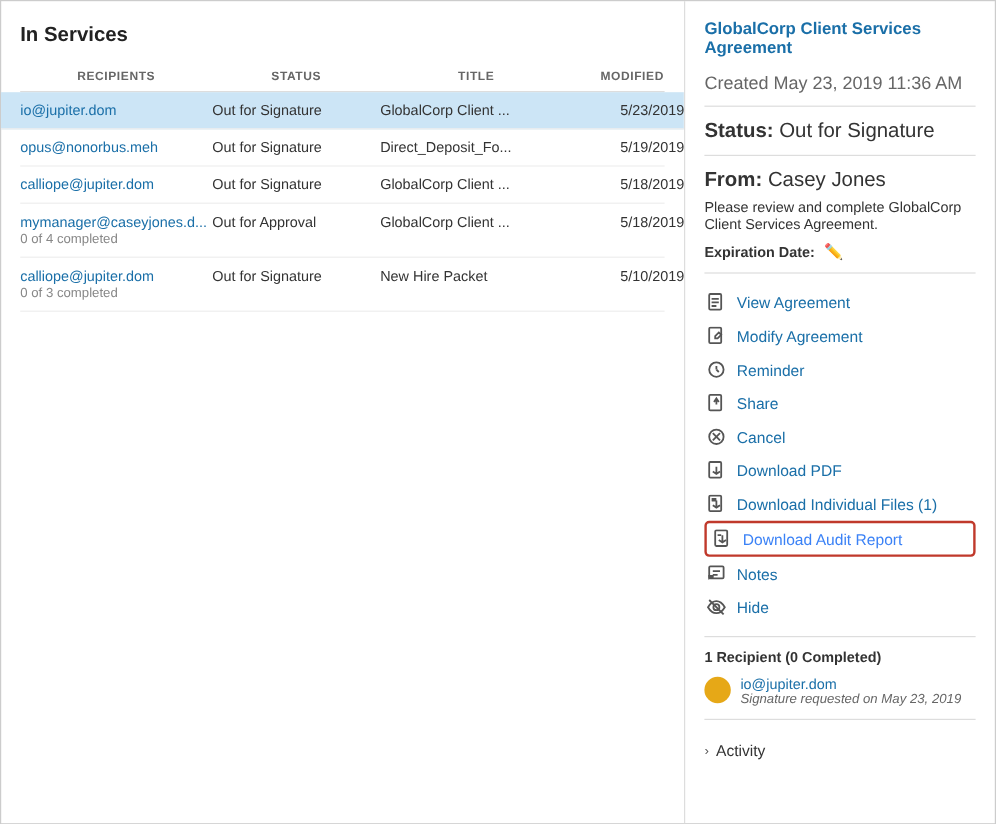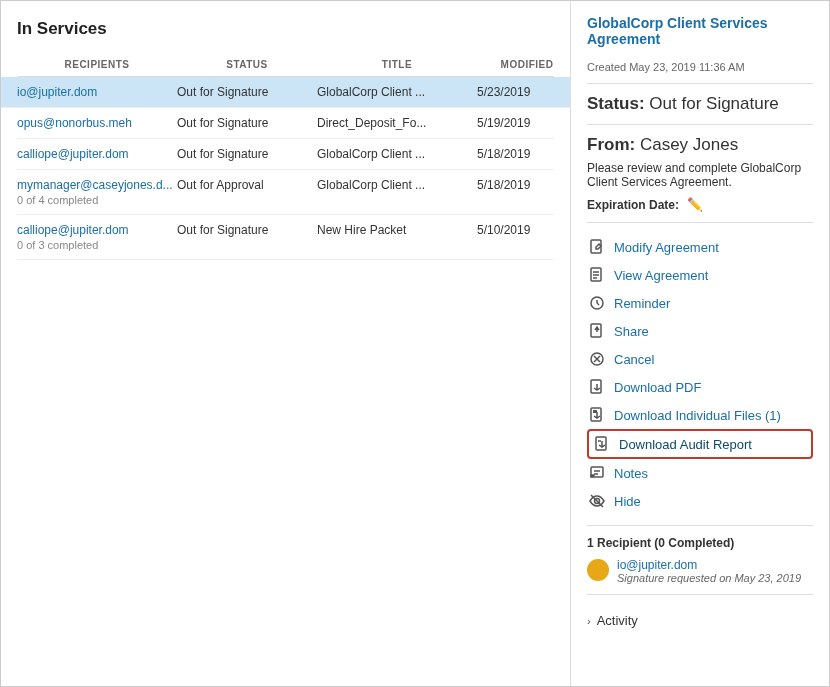--- a/index.html
+++ b/index.html
@@ -66,40 +66,41 @@
       font-size: 12px;
       color: #333;
     }
     .cell-title {
       font-size: 12px;
       color: #333;
     }
     .cell-modified {
       font-size: 12px;
       color: #333;
+      margin-left: 40px;
     }
     .sub-label {
       font-size: 11px;
       color: #888;
       margin-top: 2px;
     }
     
     .right-panel {
       flex: 1;
       padding: 14px 16px;
       overflow-y: auto;
     }
     .detail-title {
       font-size: 14px;
       font-weight: 600;
       color: #1a6fa8;
       margin-bottom: 14px;
     }
     .detail-created {
-      font-size: 11px;
+      font-size: 15px;
       color: #666;
       margin-bottom: 10px;
     }
     .detail-divider {
       border: none;
       border-top: 1px solid #ddd;
       margin: 10px 0;
     }
     .detail-field {
       font-size: 17px;
@@ -141,21 +142,21 @@
       padding: 6px 2px;
       cursor: pointer;
       font-size: 13px;
       color: #1a6fa8;
       border-radius: 3px;
     }
     .action-item.highlighted {
       border: 2px solid #c0392b;
       border-radius: 4px;
       padding: 5px 5px;
-      color: #0c4a6e;
+      color: #3b82f6;
     }
     .action-icon {
       width: 16px;
       height: 16px;
       flex-shrink: 0;
       display: flex;
       align-items: center;
       justify-content: center;
       font-size: 14px;
       color: #555;
@@ -295,35 +296,35 @@
       <span class="edit-icon">✏️</span>
     </div>
 
     <hr class="detail-divider">
 
     <ul class="action-list" id="action-list">
         <li class="action-item">
           <span class="action-icon">
             <svg width="16" height="16" viewBox="0 0 16 16" fill="none" stroke="#555" stroke-width="1.5">
               <rect x="2" y="1" width="10" height="13" rx="1"></rect>
-              <path d="M9 10l3-3-2-2-3 3v2h2z"></path>
-            </svg>
-          </span>
-          <span>Modify Agreement</span>
-        </li>
-        <li class="action-item">
-          <span class="action-icon">
-            <svg width="16" height="16" viewBox="0 0 16 16" fill="none" stroke="#555" stroke-width="1.5">
-              <rect x="2" y="1" width="10" height="13" rx="1"></rect>
               <line x1="4" y1="5" x2="10" y2="5"></line>
               <line x1="4" y1="8" x2="10" y2="8"></line>
               <line x1="4" y1="11" x2="8" y2="11"></line>
             </svg>
           </span>
           <span>View Agreement</span>
+        </li>
+        <li class="action-item">
+          <span class="action-icon">
+            <svg width="16" height="16" viewBox="0 0 16 16" fill="none" stroke="#555" stroke-width="1.5">
+              <rect x="2" y="1" width="10" height="13" rx="1"></rect>
+              <path d="M9 10l3-3-2-2-3 3v2h2z"></path>
+            </svg>
+          </span>
+          <span>Modify Agreement</span>
         </li>
         <li class="action-item">
           <span class="action-icon">
             <svg width="16" height="16" viewBox="0 0 16 16" fill="none" stroke="#555" stroke-width="1.5">
               <circle cx="8" cy="8" r="6"></circle>
               <line x1="8" y1="5" x2="8" y2="8"></line>
               <line x1="8" y1="8" x2="10" y2="10"></line>
             </svg>
           </span>
           <span>Reminder</span>

